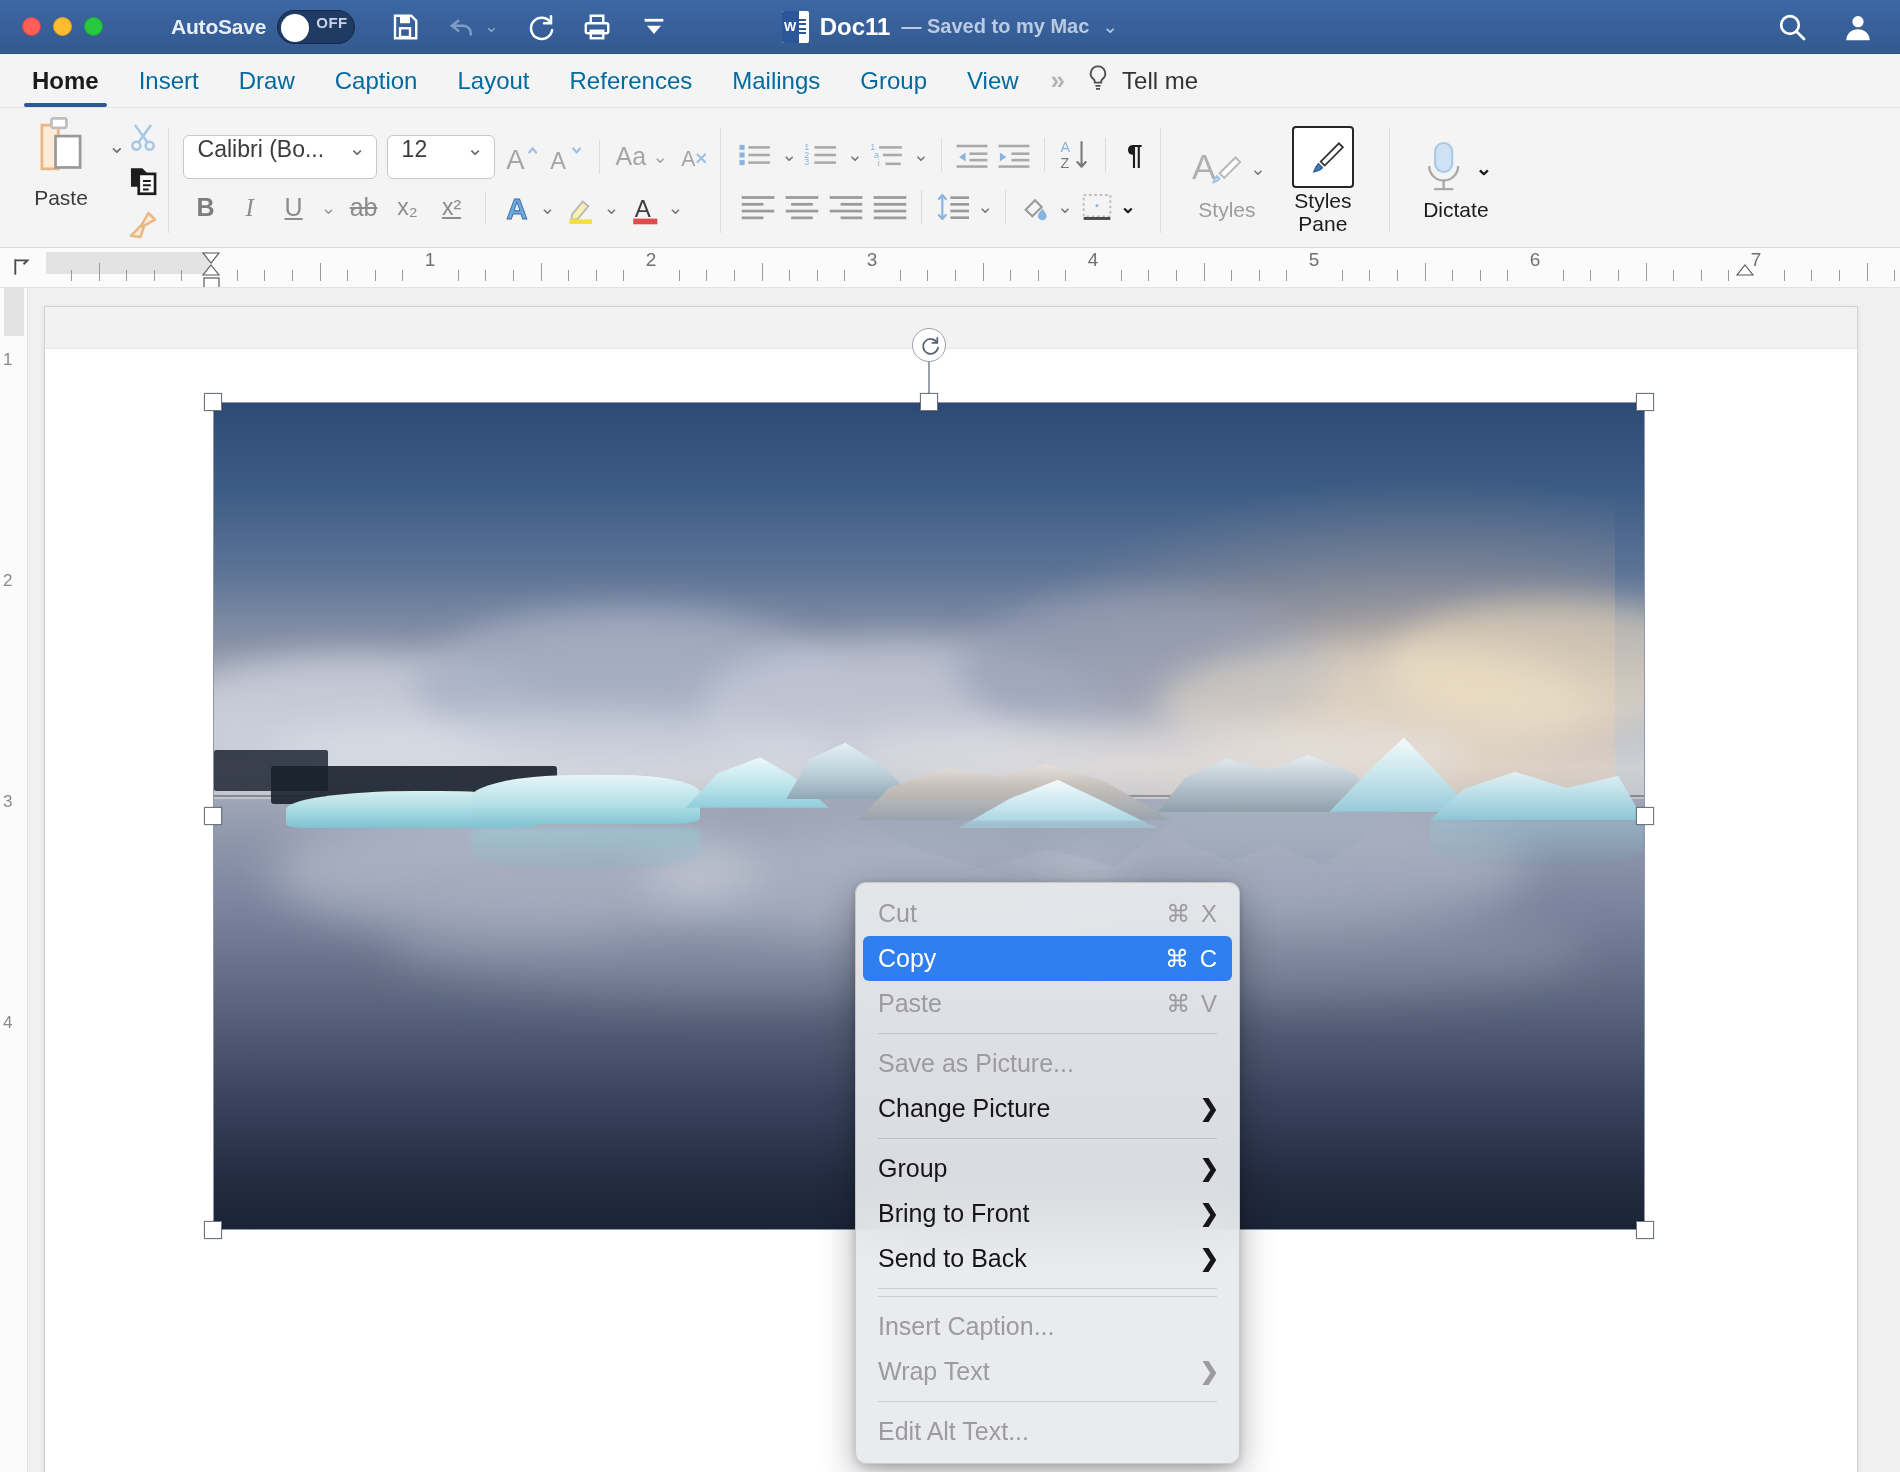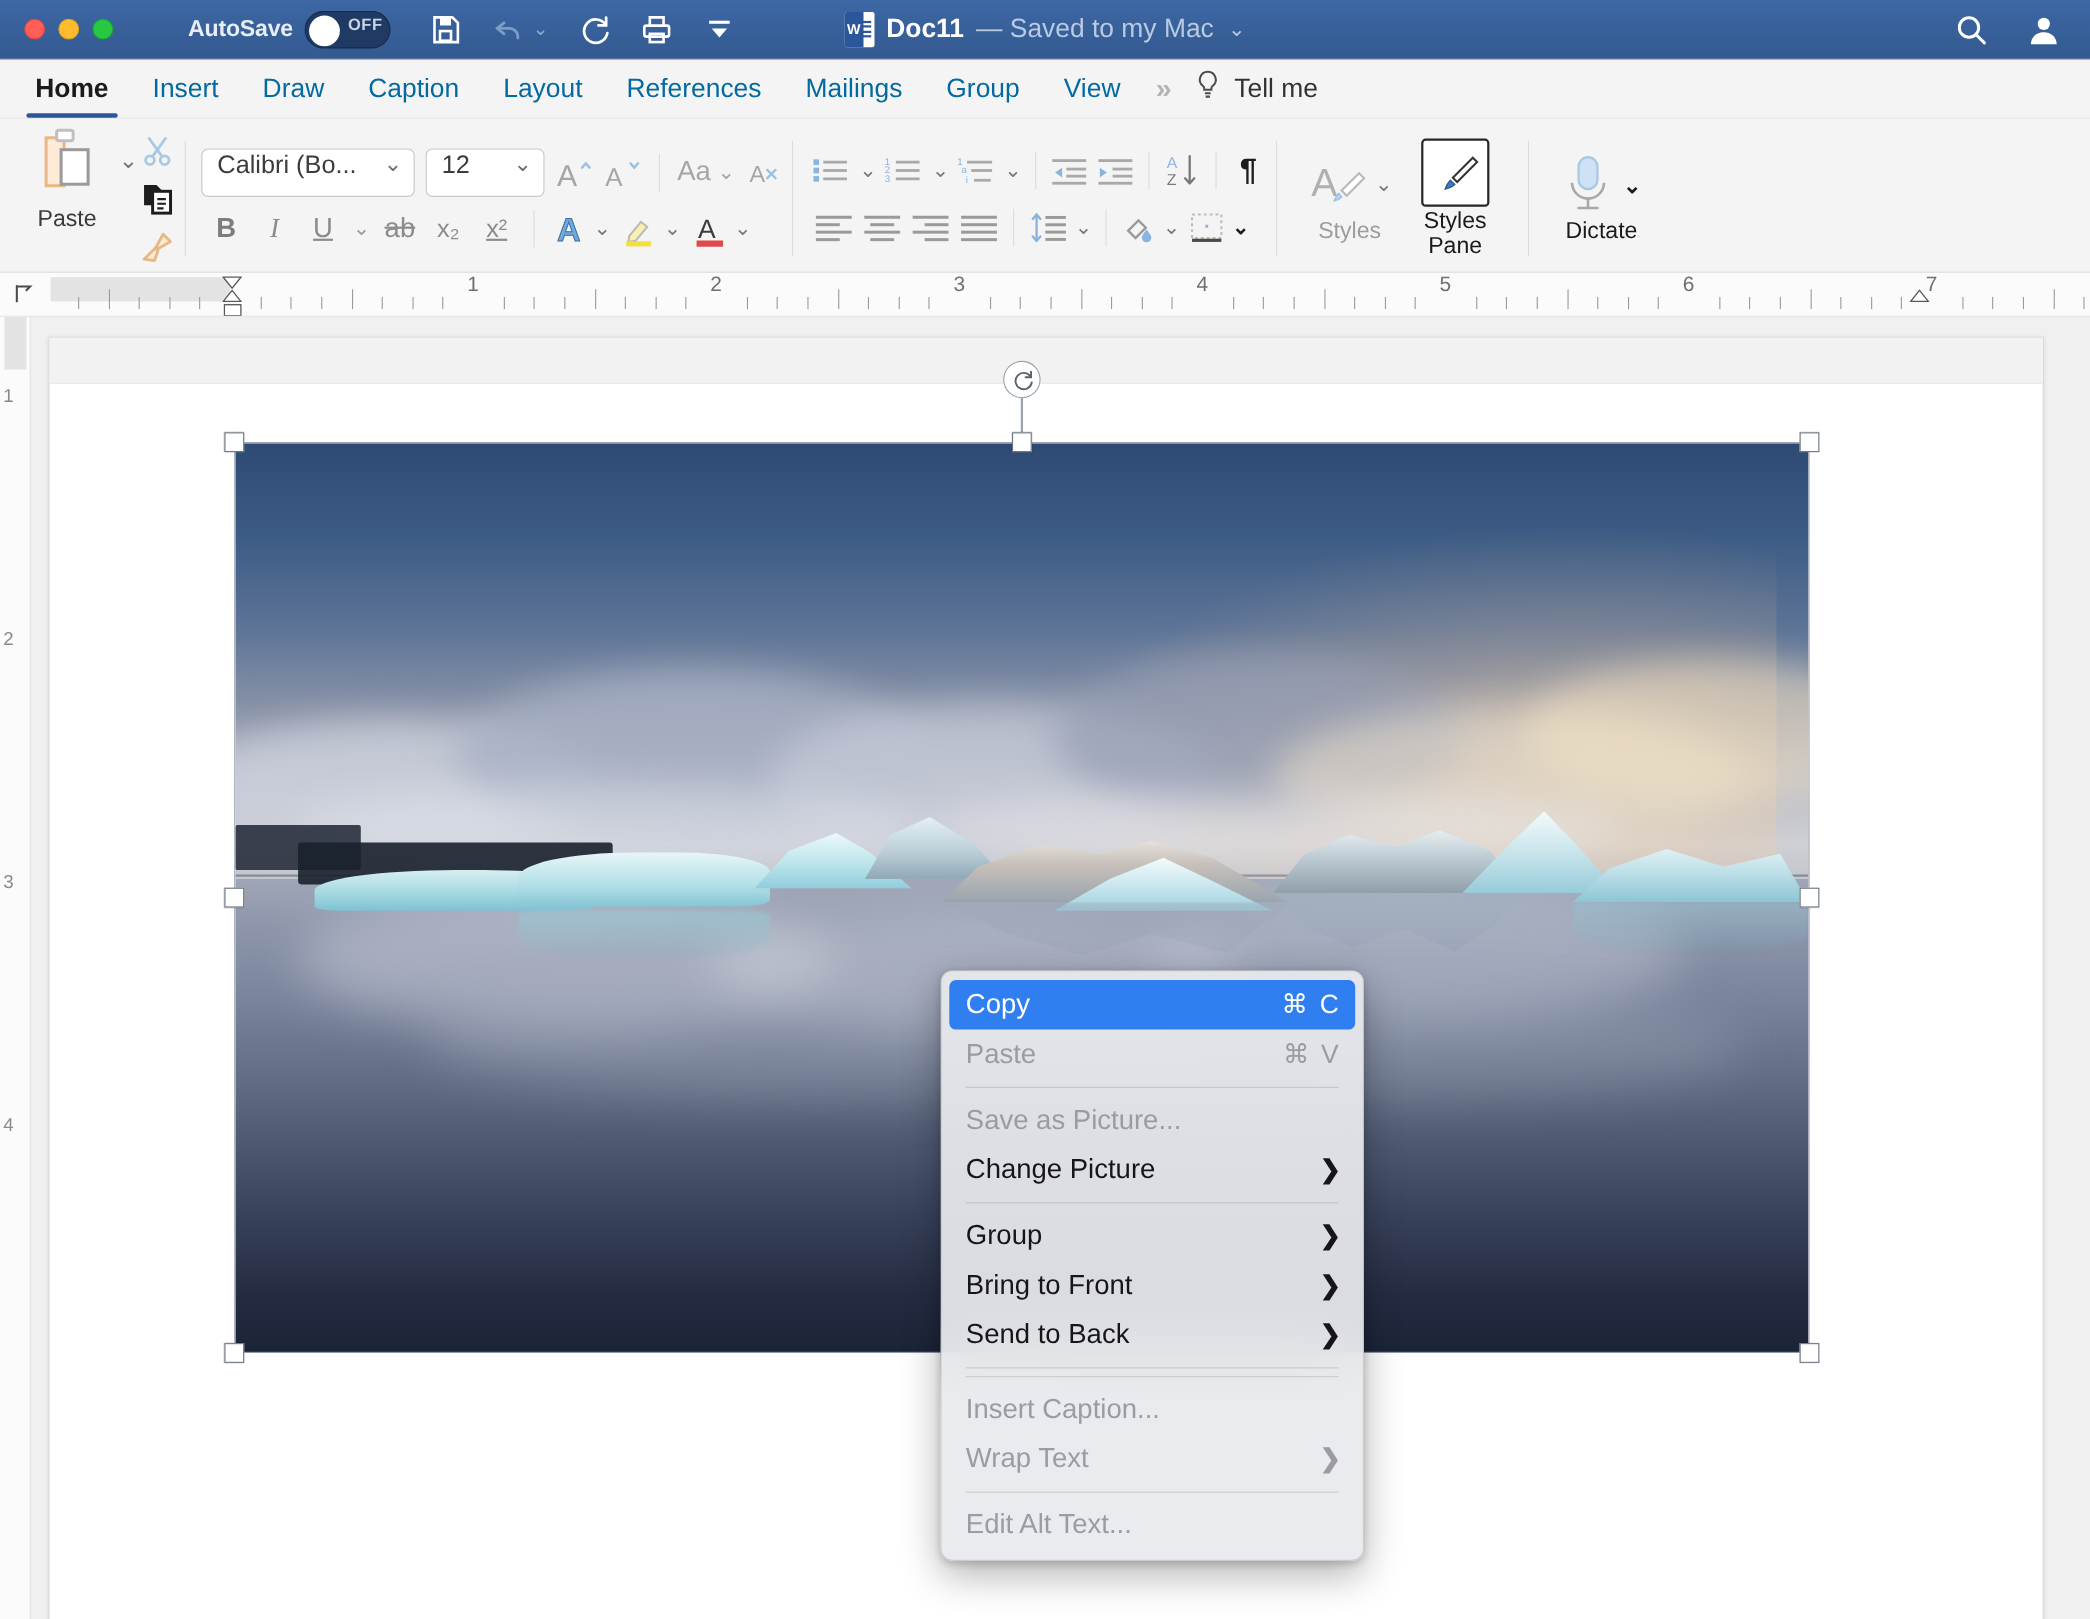--- a/index.html
+++ b/index.html
@@ -46,21 +46,21 @@
   .doctitle .inner{ display:flex; align-items:center; gap:11px; pointer-events:auto; }
   .wicon{
     width:27px;height:32px;background:#fff;border-radius:2px;position:relative;
     display:flex;align-items:center;justify-content:center;
   }
   .wicon .blue{ position:absolute;left:0;top:0;width:17px;height:32px;background:#2b579a;border-radius:2px 0 0 2px;
                 color:#fff;font-size:13px;font-weight:bold;display:flex;align-items:center;justify-content:center;}
   .wicon .lines{ position:absolute; right:3px; top:8px; width:9px; }
   .wicon .lines i{ display:block;height:2px;background:#2b579a;margin-bottom:2.5px; }
   .dt-name{ color:#ffffff;font-size:24px;font-weight:bold; }
-  .dt-saved{ color:#b9cae2;font-size:24px;font-weight:normal; }
+  .dt-saved{ color:#b9cae2;font-size:20px;font-weight:bold; }
   .dt-chev{ color:#b9cae2;font-size:19px; margin-left:2px;}
 
   .tb-right{ margin-left:auto; display:flex;align-items:center;gap:34px;margin-right:26px; }
 
   
   .ribbon-tabs{
     height:54px; background:#f4f4f4; display:flex; align-items:stretch;
     border-bottom:1px solid #e4e4e4;
   }
   .tab{
@@ -818,20 +818,24 @@
       <div class="hdl" style="left:50%;   top:-9px;   margin-left:-9px;"></div>
       <div class="hdl" style="right:-9px; top:-9px;"></div>
       <div class="hdl" style="left:-9px;  top:50%; margin-top:-9px;"></div>
       <div class="hdl" style="right:-9px; top:50%; margin-top:-9px;"></div>
       <div class="hdl" style="left:-9px;  bottom:-9px;"></div>
       <div class="hdl" style="left:50%;   bottom:-9px; margin-left:-9px;"></div>
       <div class="hdl" style="right:-9px; bottom:-9px;"></div>
     </div>
 
     <div class="ctxmenu" id="ctxmenu">
+        <div class="mi disabled">
+          <span class="mlbl">Cut</span>
+          <span class="mkey">⌘ X</span>
+        </div>
         <div class="mi sel">
           <span class="mlbl">Copy</span>
           <span class="mkey">⌘ C</span>
         </div>
         <div class="mi disabled">
           <span class="mlbl">Paste</span>
           <span class="mkey">⌘ V</span>
         </div>
         <div class="mdiv"></div>
         <div class="mi disabled">

